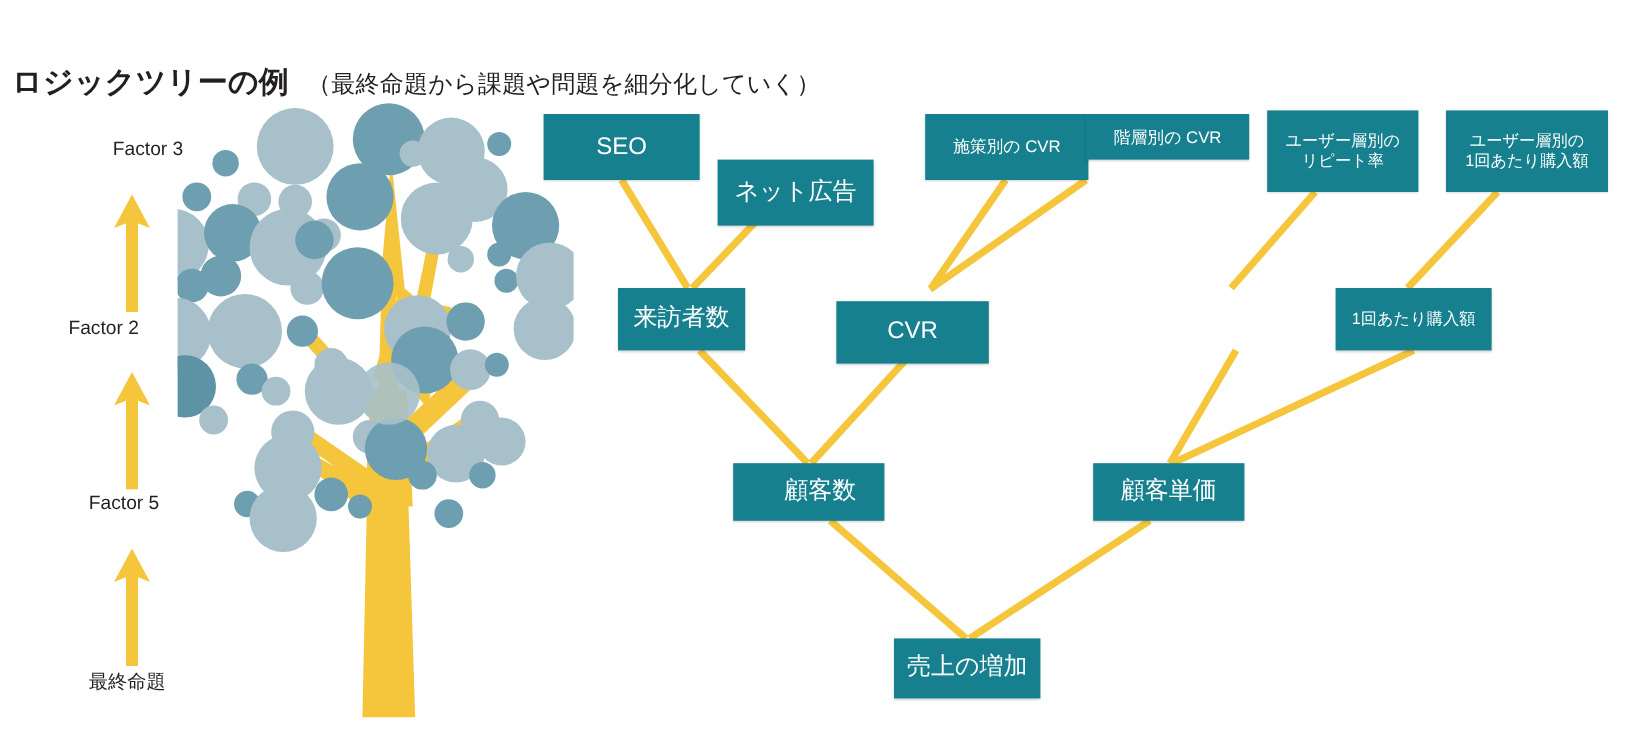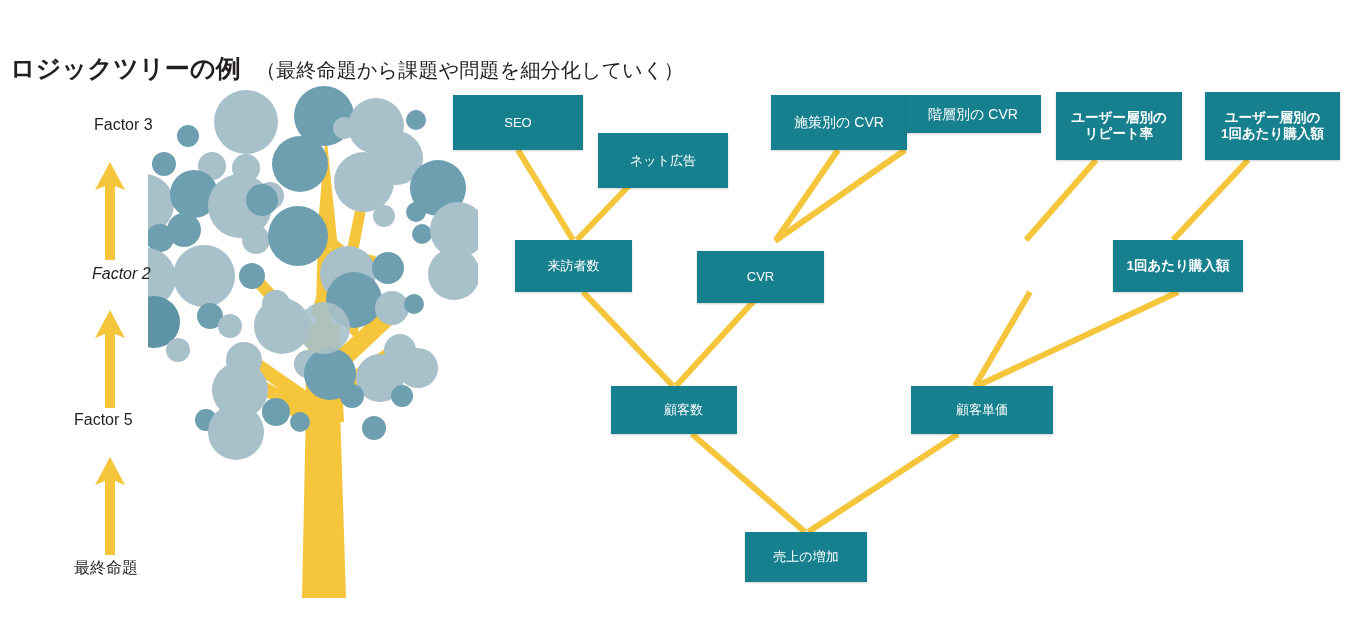--- a/index.html
+++ b/index.html
@@ -46,26 +46,26 @@
 
   
   .node{
     position:absolute;
     background:#17808f;
     color:#ffffff;
     display:flex;align-items:center;justify-content:center;
     text-align:center;
     box-sizing:border-box;
     line-height:1.18;
-    font-size:13px;
+    font-size:20px;
     padding:2px 4px;
     box-shadow:0 1px 2px rgba(0,0,0,.18);
   }
   .node.small{font-size:14px;}
-  .node.tiny{font-size:13.5px;font-weight:bold;}
+  .node.tiny{font-size:13.5px;}
 </style>
 </head>
 <body>
 
 <div id="root">
 
   <div class="title-row">
     <span class="title-main">ロジックツリーの例</span>
     <span class="title-sub">（最終命題から課題や問題を細分化していく）</span>
   </div>
@@ -143,21 +143,21 @@
       <circle cx="128" cy="334" r="14" fill="#6d9fb0"></circle>
       <circle cx="152" cy="344" r="10" fill="#6d9fb0"></circle>
       <circle cx="58" cy="342" r="11" fill="#6d9fb0"></circle>
       <circle cx="176" cy="250" r="26" fill="#a7c0c9" opacity=".9"></circle>
       <circle cx="88" cy="354" r="28" fill="#a7c0c9"></circle>
       <circle cx="226" cy="350" r="12" fill="#6d9fb0"></circle>
     </g>
   </svg>
 
   <div class="axis-label" style="left:74px;top:116px;margin-left:20px;">Factor 3</div>
-  <div class="axis-label" style="left:92px;top:265px;font-style:italic;">Factor 2</div>
+  <div class="axis-label" style="left:57px;top:265px;">Factor 2</div>
   <div class="axis-label" style="left:74px;top:411px;">Factor 5</div>
   <div class="axis-label" style="left:74px;top:558px;">最終命題</div>
 
   <svg class="axis-arrow" style="left:92px;top:160px;" width="36" height="100" viewBox="0 0 36 100">
     <polygon points="18,2 33,30 23,26 23,100 13,100 13,26 3,30" fill="#f5c53c"></polygon>
   </svg>
   <svg class="axis-arrow" style="left:92px;top:308px;" width="36" height="100" viewBox="0 0 36 100">
     <polygon points="18,2 33,30 23,26 23,100 13,100 13,26 3,30" fill="#f5c53c"></polygon>
   </svg>
   <svg class="axis-arrow" style="left:92px;top:455px;" width="36" height="100" viewBox="0 0 36 100">
@@ -207,34 +207,34 @@
   </div>
   <div class="node tiny" style="left:1056px;top:92px;width:126px;height:68px;white-space:pre-line;">
     <span>ユーザー層別の
 リピート率</span>
   </div>
   <div class="node tiny" style="left:1205px;top:92px;width:135px;height:68px;white-space:pre-line;">
     <span>ユーザー層別の
 1回あたり購入額</span>
   </div>
 
-  <div class="node" style="left:515px;top:240px;width:117px;height:52px;">
+  <div class="node" style="left:515px;top:240px;width:106px;height:52px;">
     <span>来訪者数</span>
   </div>
   <div class="node" style="left:697px;top:240px;width:127px;height:52px;margin-top:11px;">
     <span>CVR</span>
   </div>
   <div class="node tiny" style="left:1113px;top:240px;width:130px;height:52px;">
     <span>1回あたり購入額</span>
   </div>
 
   <div class="node" style="left:611px;top:386px;width:126px;height:48px;padding-left:23px;">
     <span>顧客数</span>
   </div>
-  <div class="node" style="left:911px;top:386px;width:142px;height:48px;">
+  <div class="node" style="left:911px;top:386px;width:126px;height:48px;">
     <span>顧客単価</span>
   </div>
 
   <div class="node" style="left:745px;top:532px;width:122px;height:50px;text-align:center;">
     <span>売上の増加</span>
   </div>
 
 </div>
 
 </body></html>

